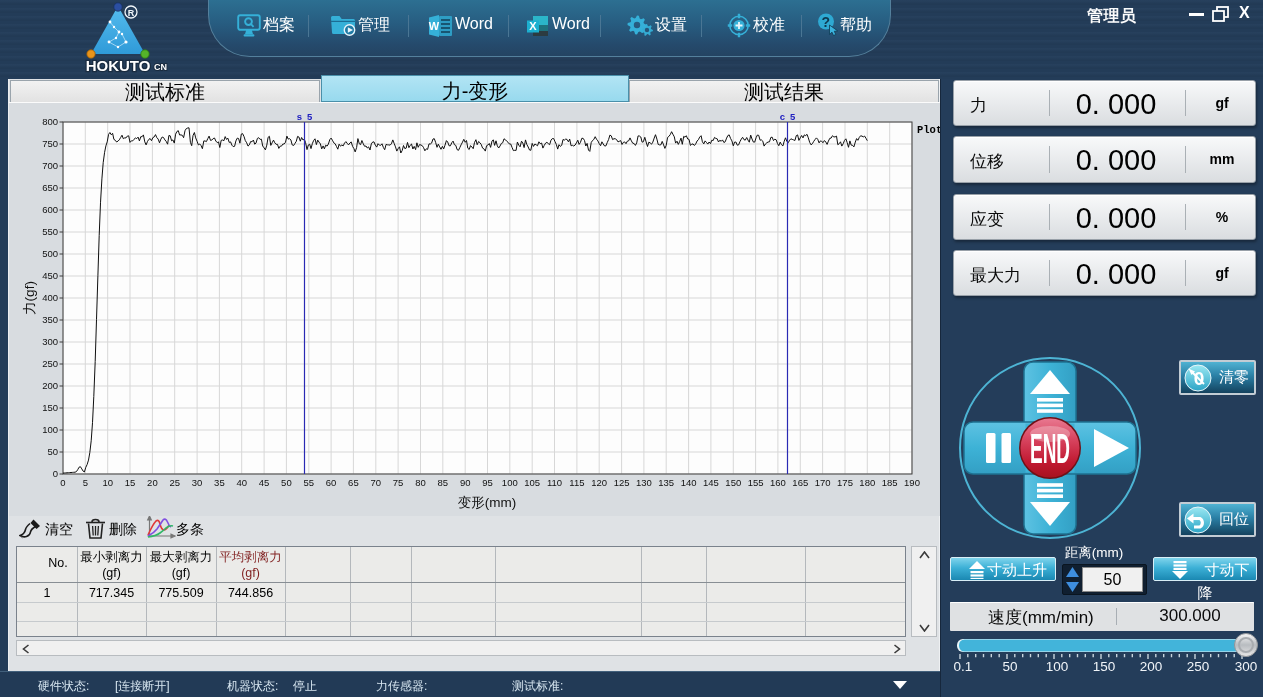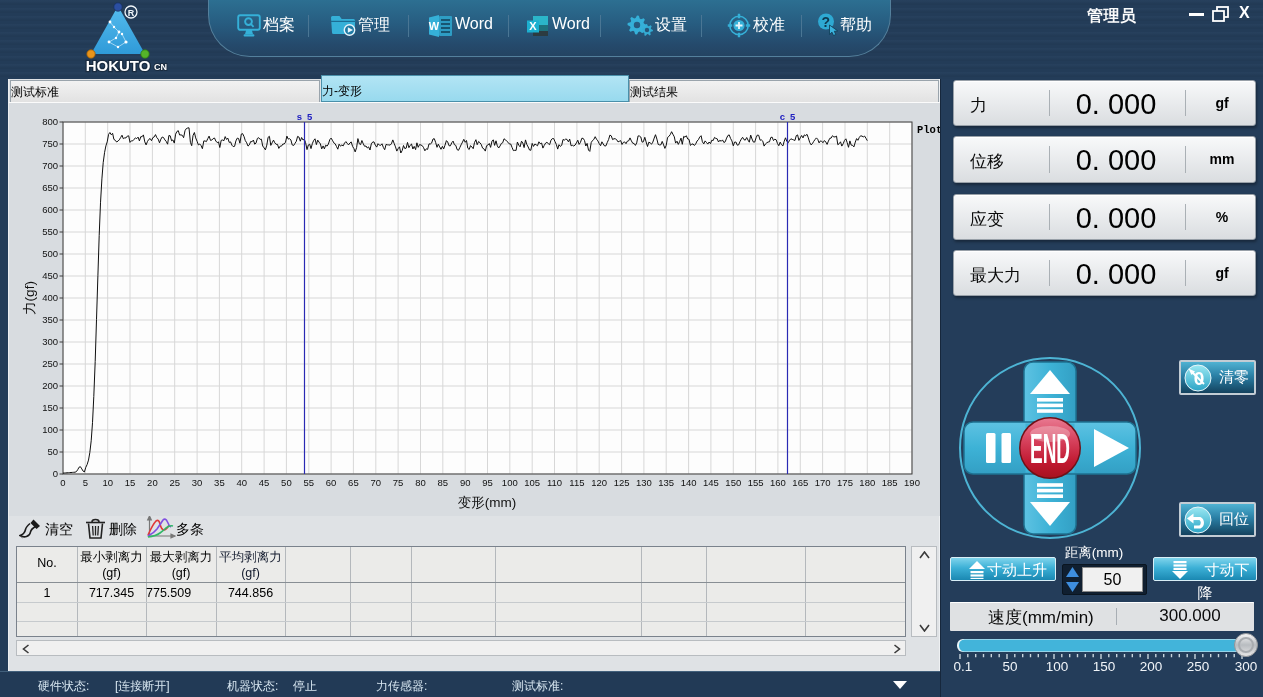--- a/index.html
+++ b/index.html
@@ -9,21 +9,21 @@
 #menuwrap{position:absolute;left:208px;top:-2px;width:683px;height:59px;
  border-radius:0 0 42px 42px;
  background:linear-gradient(#2d7193,#275c80 45%,#254a6c 80%,#244462);
  border:1px solid #54809c;border-top:none;}
 .mitem{position:absolute;top:11px;height:28px;color:#fff;font-size:16px;}
 .mitem span{position:absolute;left:26px;top:4px;white-space:nowrap;}
 .mitem svg{position:absolute;left:0;top:2px;}
 .msep{position:absolute;top:15px;width:1px;height:22px;background:#4a7694;}
 #admin{position:absolute;left:1087px;top:6px;color:#fff;font-size:16px;font-weight:bold;letter-spacing:0.5px;}
 #content{position:absolute;left:8px;top:79px;width:932px;height:593px;background:#dfe2e5;border-left:1px solid #eceef0;border-right:1px solid #eef0f2;}
-.tab{position:absolute;z-index:6;top:80px;height:22px;font-size:12px;color:#000;
+.tab{position:absolute;z-index:6;top:80px;height:22px;font-size:20px;color:#000;text-align:center;
  line-height:23px;background:linear-gradient(#f2f2f2,#e2e2e2);border:1px solid #9aa4ac;border-bottom:none;}
 .tabactive{top:75px;height:27px;line-height:30px;background:linear-gradient(#b2e4f4,#98daee);border:1px solid #4a90aa;}
 #statusbar{position:absolute;left:0;top:671px;width:946px;height:26px;background:#223a56;
  border-top:1px solid #42607c;color:#d7e6f0;font-size:12px;}
 #statusbar div{position:absolute;top:6px;white-space:nowrap;}
 #rightpanel{position:absolute;left:940px;top:79px;width:323px;height:618px;background:#243d5a;
  border-left:1px solid #16273c;}
 .card{position:absolute;left:12px;width:303px;background:linear-gradient(#f8f9fa,#dadde0);
  border-radius:3px;border:1px solid #98a0a8;box-shadow:inset 0 1px 0 #fff,1px 2px 3px rgba(0,0,0,.35);}
 .cardlab{position:absolute;left:16px;font-size:17px;color:#0a0a0a;}
@@ -275,27 +275,27 @@
 <div class="abs" style="left:268px;top:0;width:1px;height:91px;background:#b4b8bc;"></div>
 <div class="abs" style="left:333px;top:0;width:1px;height:91px;background:#b4b8bc;"></div>
 <div class="abs" style="left:394px;top:0;width:1px;height:91px;background:#b4b8bc;"></div>
 <div class="abs" style="left:478px;top:0;width:1px;height:91px;background:#b4b8bc;"></div>
 <div class="abs" style="left:624px;top:0;width:1px;height:91px;background:#b4b8bc;"></div>
 <div class="abs" style="left:689px;top:0;width:1px;height:91px;background:#b4b8bc;"></div>
 <div class="abs" style="left:788px;top:0;width:1px;height:91px;background:#b4b8bc;"></div>
 <div class="abs" style="left:0;top:35px;width:890px;height:1px;background:#888e94;"></div>
 <div class="abs" style="left:0;top:55px;width:890px;height:1px;background:#c6cacd;"></div>
 <div class="abs" style="left:0;top:74px;width:890px;height:1px;background:#c6cacd;"></div>
-<div class="abs" style="left:0px;top:9px;width:60px;text-align:center;font-size:12.5px;color:#000;">No.</div>
+<div class="abs" style="left:11px;top:9px;width:60px;text-align:center;font-size:12.5px;color:#000;">No.</div>
 <div class="abs" style="left:60px;top:2px;width:69px;text-align:center;font-size:12.5px;color:#000;line-height:16px;">最小剥离力<br>(gf)</div>
 <div class="abs" style="left:129px;top:2px;width:70px;text-align:center;font-size:12.5px;color:#000;line-height:16px;">最大剥离力<br>(gf)</div>
-<div class="abs" style="left:199px;top:2px;width:69px;text-align:center;font-size:12.5px;color:#0f172a;line-height:16px;">平均剥离力<br>(gf)</div>
+<div class="abs" style="left:199px;top:2px;width:69px;text-align:center;font-size:12.5px;color:#7f1d1d;line-height:16px;">平均剥离力<br>(gf)</div>
 <div class="abs" style="left:0px;top:39px;width:60px;text-align:center;font-size:12.5px;color:#000;">1</div>
 <div class="abs" style="left:60px;top:39px;width:69px;text-align:center;font-size:12.5px;color:#000;">717.345</div>
-<div class="abs" style="left:129px;top:39px;width:70px;text-align:left;font-size:12.5px;color:#000;">775.509</div>
+<div class="abs" style="left:129px;top:39px;width:70px;text-align:center;font-size:12.5px;color:#000;">775.509</div>
 <div class="abs" style="left:199px;top:39px;width:69px;text-align:center;font-size:12.5px;color:#000;">744.856</div>
 </div>
 <div class="abs" style="left:911px;top:546px;width:26px;height:91px;background:#f0f0f0;border:1px solid #b8bcc0;">
 <svg class="abs" style="left:7px;top:4px;" width="11" height="8">
         <path d="M1 7 L5.5 1 L10 7" fill="none" stroke="#3a3a3a" stroke-width="1.6"></path>
       </svg>
 <svg class="abs" style="left:7px;top:77px;" width="11" height="8">
         <path d="M1 1 L5.5 7 L10 1" fill="none" stroke="#3a3a3a" stroke-width="1.6"></path>
       </svg>
     </div>

